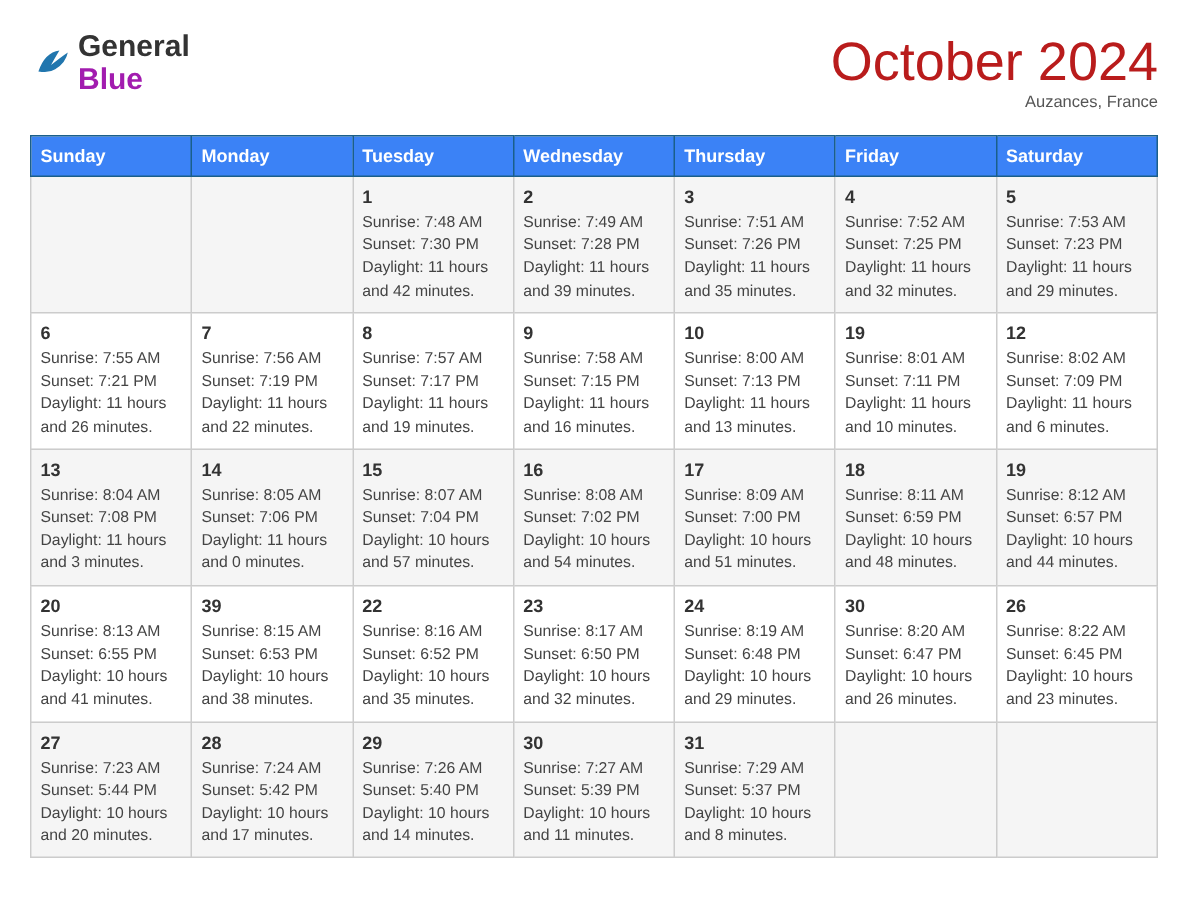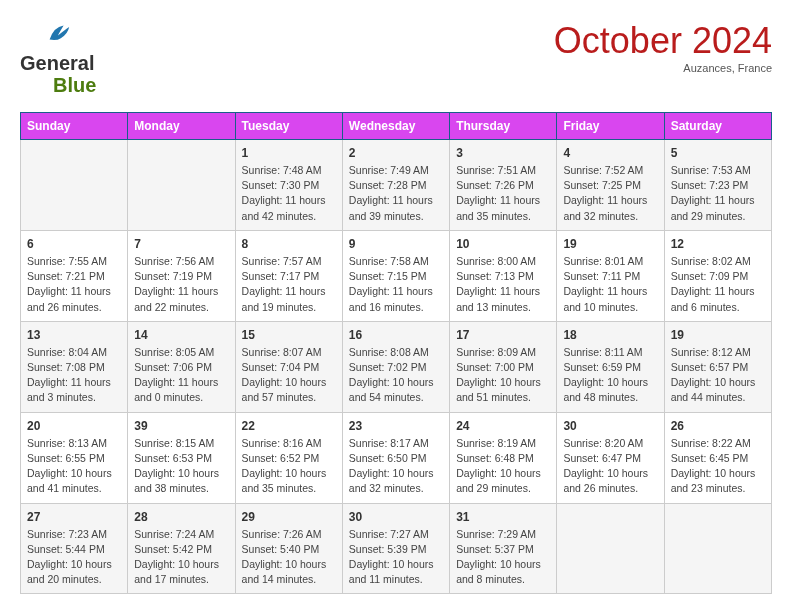--- a/index.html
+++ b/index.html
@@ -13,21 +13,20 @@
     .header {
       display: flex;
       justify-content: space-between;
       align-items: flex-start;
       margin-bottom: 16px;
     }
     .logo {
       display: flex;
       align-items: center;
       gap: 4px;
-      flex-direction: column;
     }
     .logo-bird {
       width: 28px;
       height: 28px;
     }
     .title-block {
       text-align: right;
     }
     .month-title {
       font-size: 36px;
@@ -37,21 +36,21 @@
     .subtitle {
       font-size: 11px;
       color: #555;
     }
     table {
       width: 100%;
       border-collapse: collapse;
       font-size: 11px;
     }
     thead tr th {
-      background-color: #d946ef;
+      background-color: #3b82f6;
       color: #fff;
       padding: 6px 6px;
       text-align: left;
       font-size: 12px;
       font-weight: bold;
       border: 1px solid #1a5f8a;
     }
     tbody tr {
       vertical-align: top;
     }
@@ -86,21 +85,21 @@
 </head>
 <body>
 
 <div class="header">
   <div class="logo">
     <svg class="logo-bird" viewBox="0 0 40 40" xmlns="http://www.w3.org/2000/svg">
       <path d="M8 28 Q14 10 28 8 Q22 18 20 22 Q30 14 36 10 Q34 20 24 26 Q18 30 8 28Z" fill="#2176ae"></path>
     </svg>
     <div style="display:flex; flex-direction:column; line-height:1.1;">
       <span style="font-size:20px; font-weight:bold; color:#333;">General</span>
-      <span style="font-size:20px; font-weight:bold; color:#4d7c0f;margin-left:33px;">Blue</span>
+      <span style="font-size:20px; font-weight:bold; color:#a21caf;">Blue</span>
     </div>
   </div>
   <div class="title-block">
     <div class="month-title">October 2024</div>
     <div class="subtitle">Auzances, France</div>
   </div>
 </div>
 
 <table>
   <thead>

